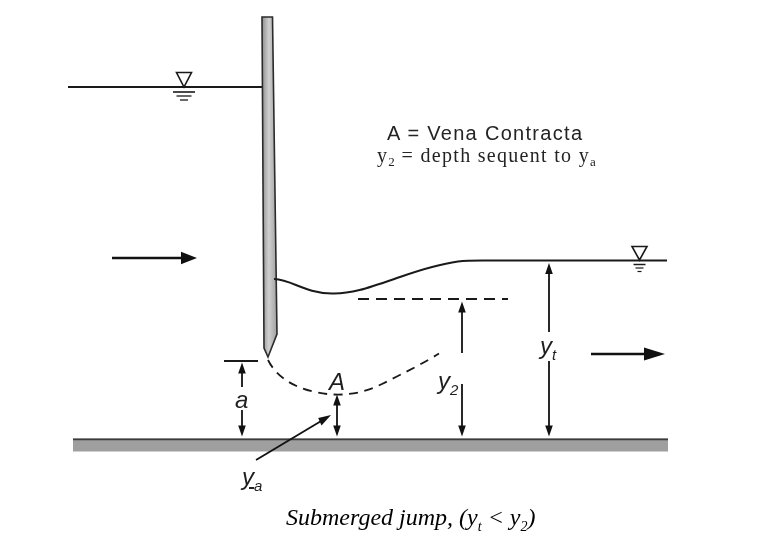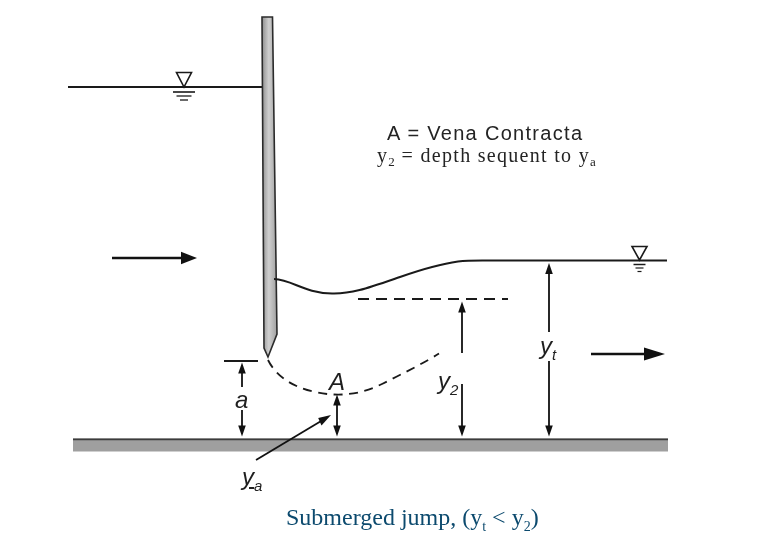--- a/index.html
+++ b/index.html
@@ -41,23 +41,24 @@
   .annot .sub {
     font-size: 13px;
     vertical-align: -0.32em;
     letter-spacing: 0.5px;
   }
   #figure-caption {
     position: absolute;
     left: 286px;
     top: 504px;
     font-family: "Liberation Serif", serif;
+    font-style: italic;
     font-size: 24px;
     line-height: 1.1;
-    color: #0c4a6e;
+    color: #000000;
     white-space: pre;
   }
   #figure-caption .sub {
     font-size: 14px;
     vertical-align: -0.42em;
   }
 </style>
 </head>
 <body>
 

